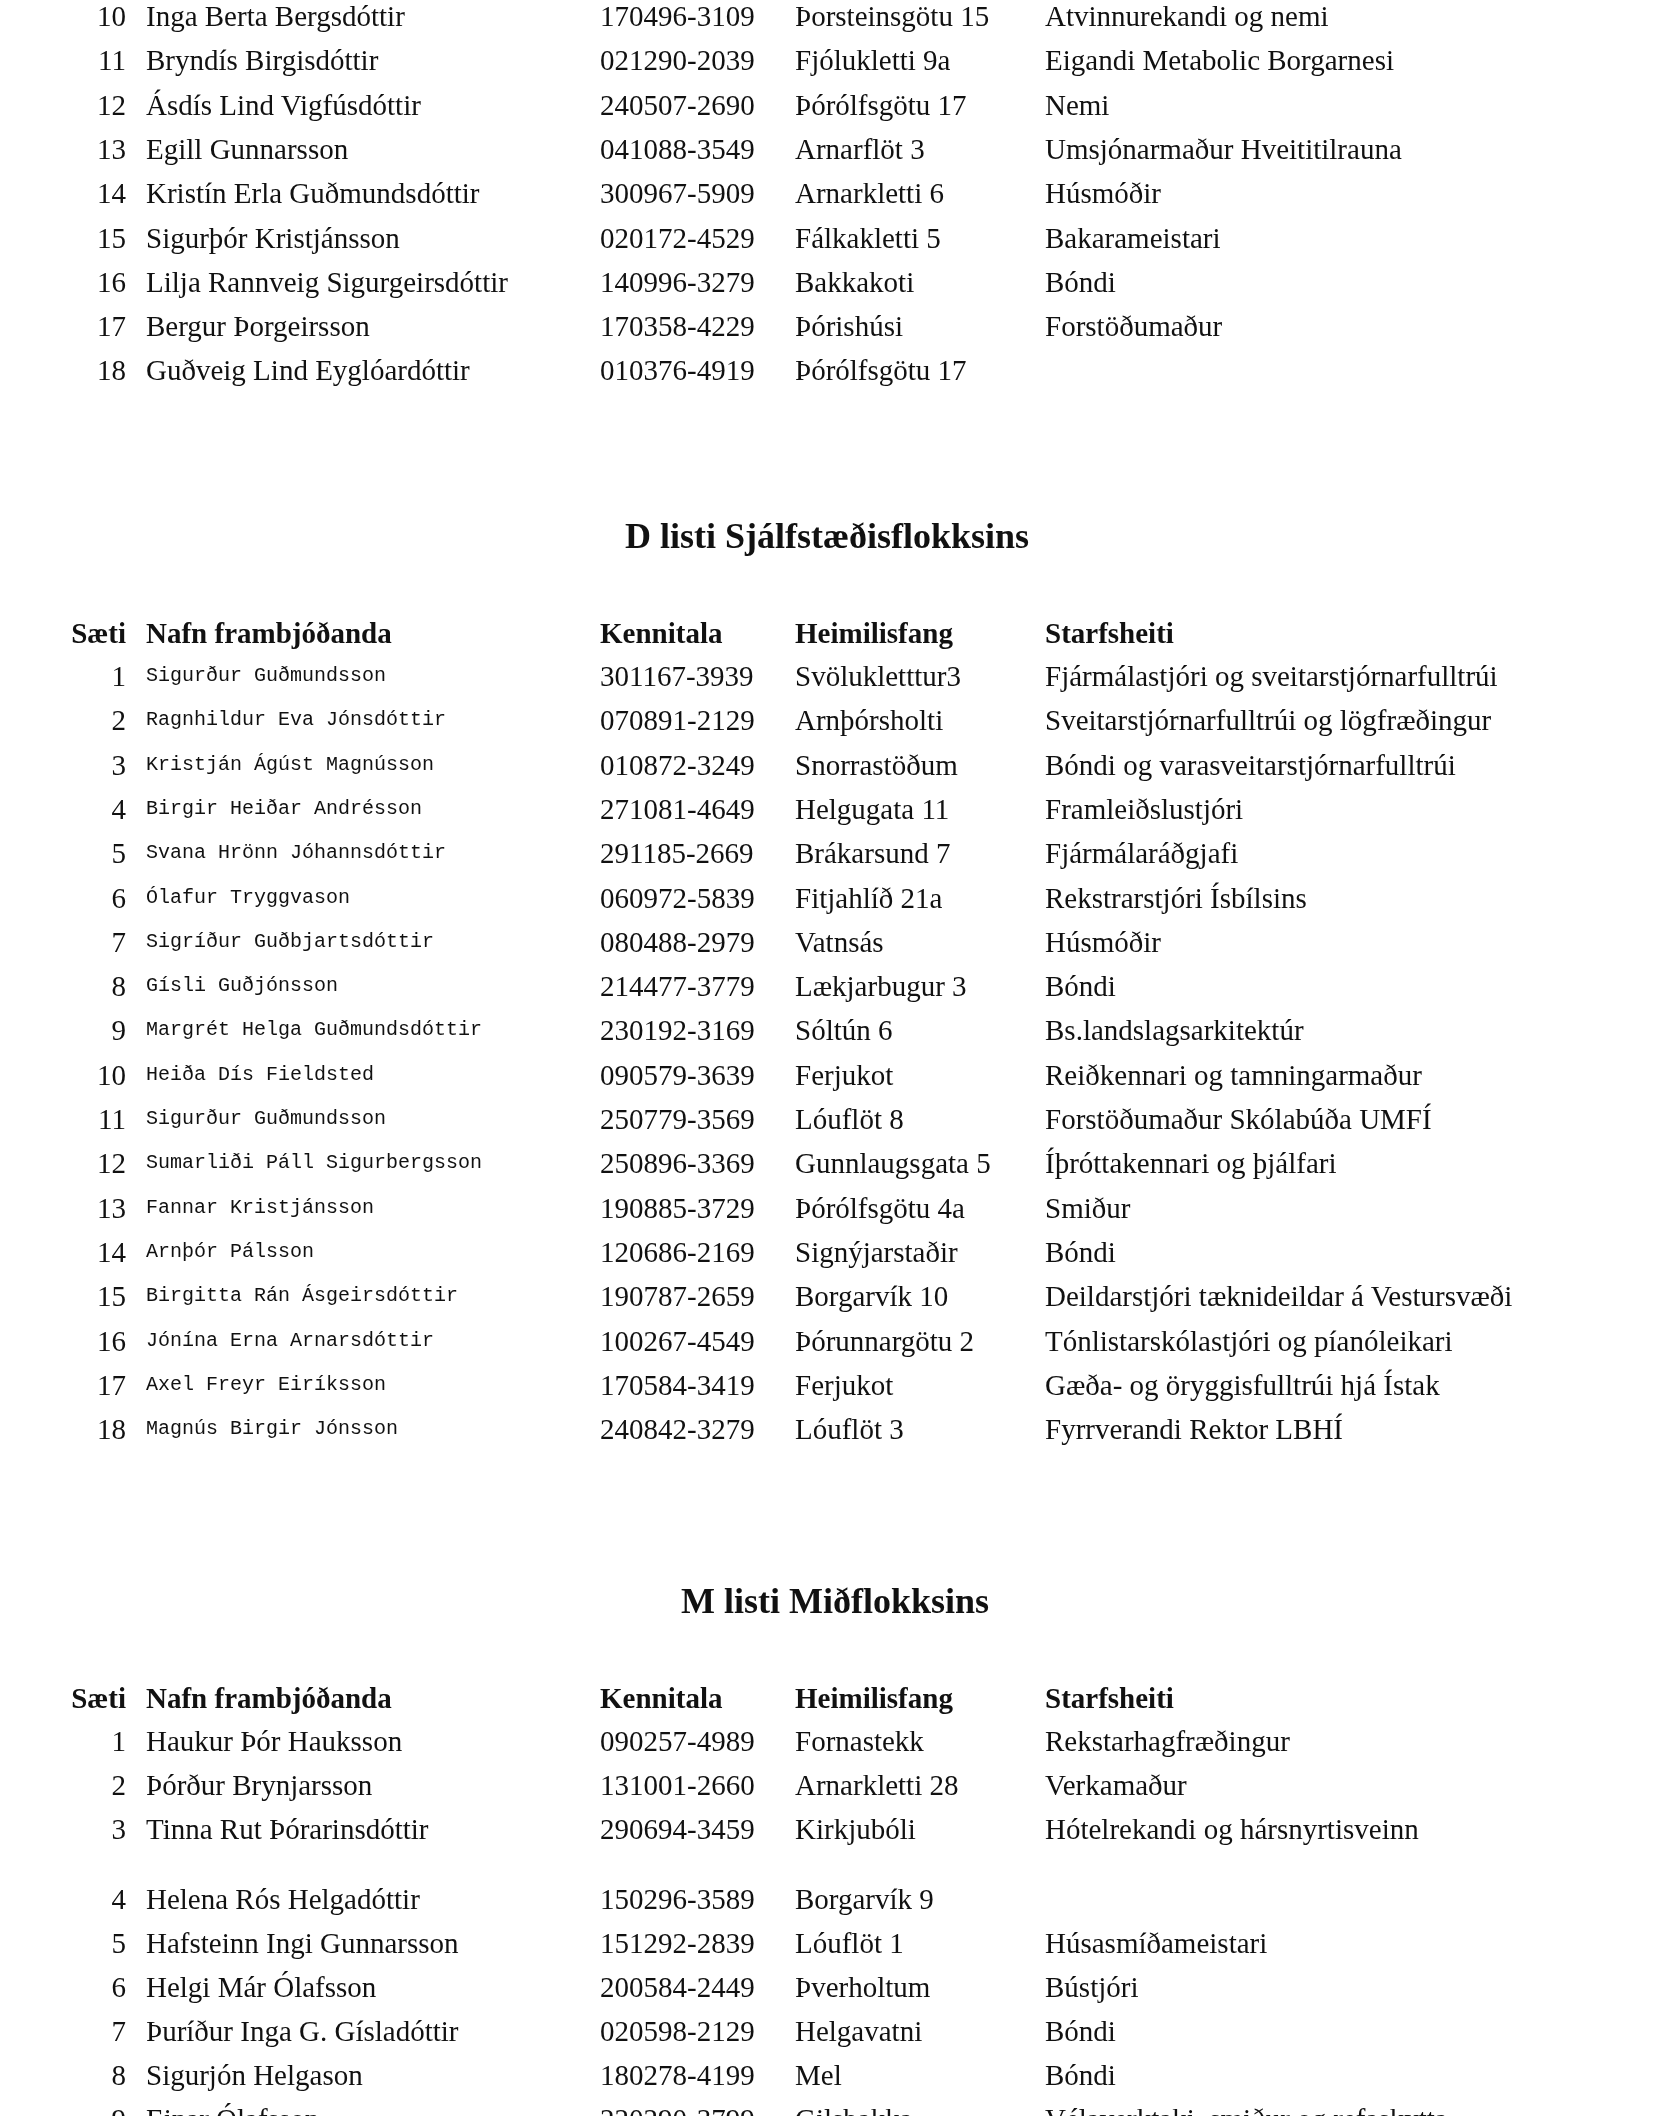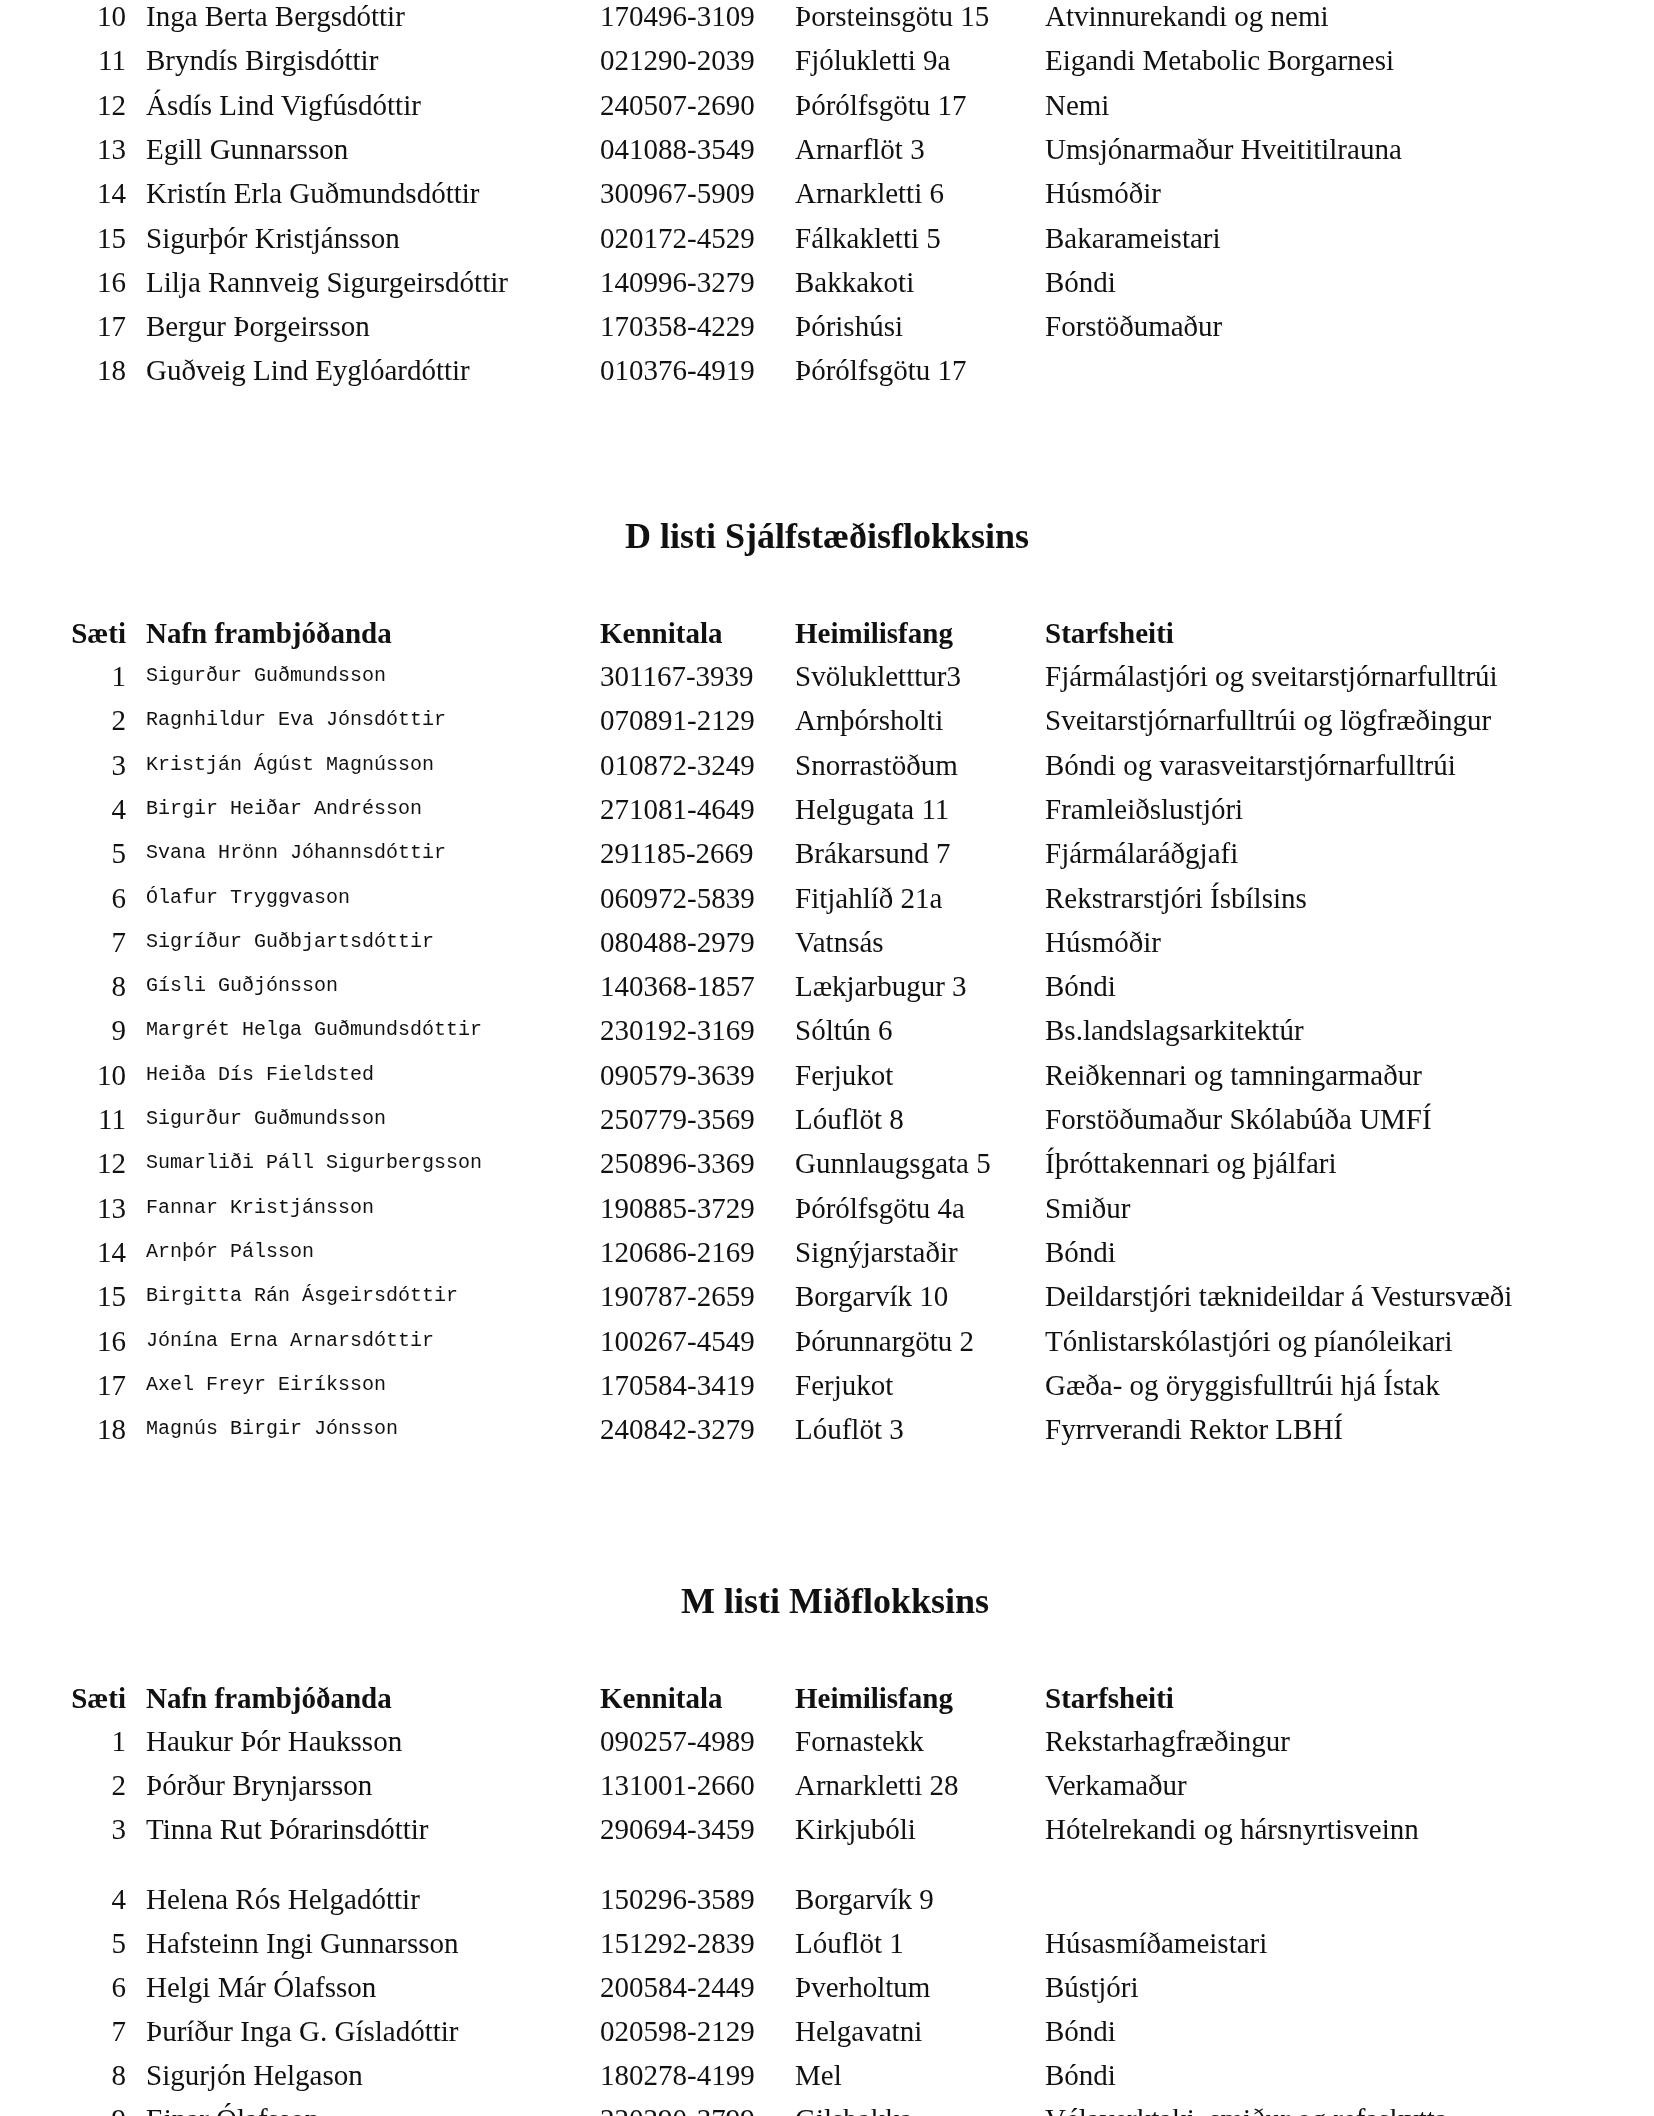--- a/index.html
+++ b/index.html
@@ -135,21 +135,21 @@
     <div class="row" style="top: 925.8px;">
       <span class="c num">7</span>
       <span class="c name dname">Sigríður Guðbjartsdóttir</span>
       <span class="c kt">080488-2979</span>
       <span class="c addr">Vatnsás</span>
       <span class="c job">Húsmóðir</span>
     </div>
     <div class="row" style="top: 970.1px;">
       <span class="c num">8</span>
       <span class="c name dname">Gísli Guðjónsson</span>
-      <span class="c kt">140368-1857</span>
+      <span class="c kt">214477-3779</span>
       <span class="c addr">Lækjarbugur 3</span>
       <span class="c job">Bóndi</span>
     </div>
     <div class="row" style="top: 1014.4px;">
       <span class="c num">9</span>
       <span class="c name dname">Margrét Helga Guðmundsdóttir</span>
       <span class="c kt">230192-3169</span>
       <span class="c addr">Sóltún 6</span>
       <span class="c job">Bs.landslagsarkitektúr</span>
     </div>

